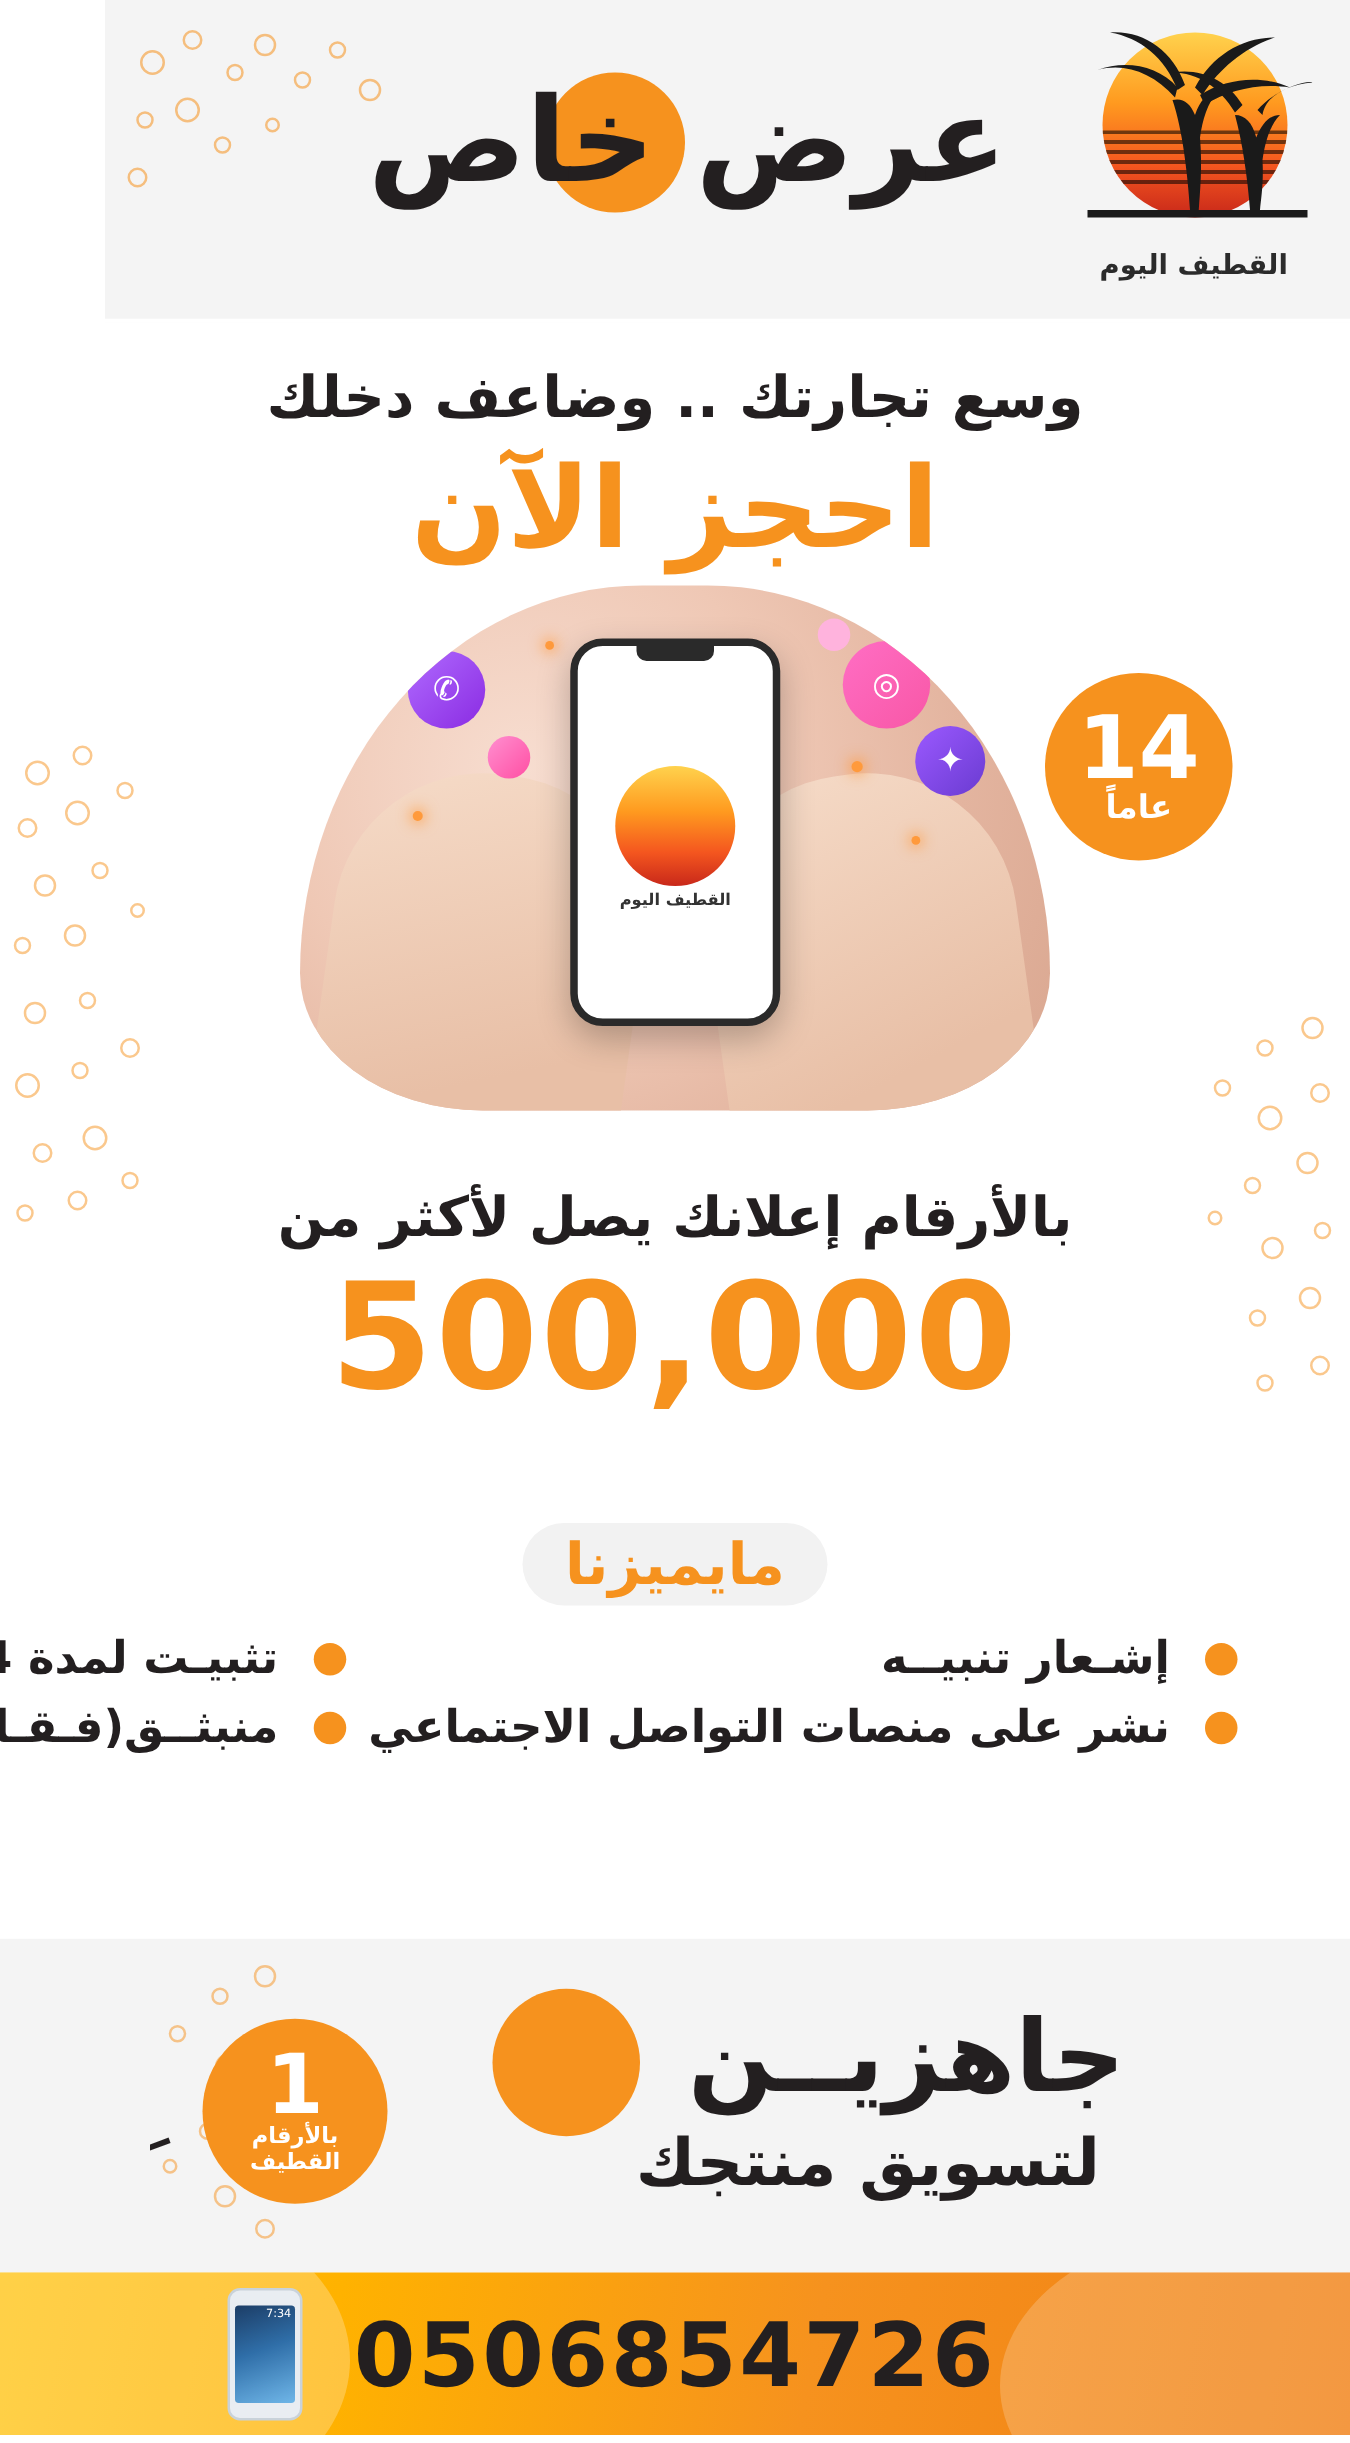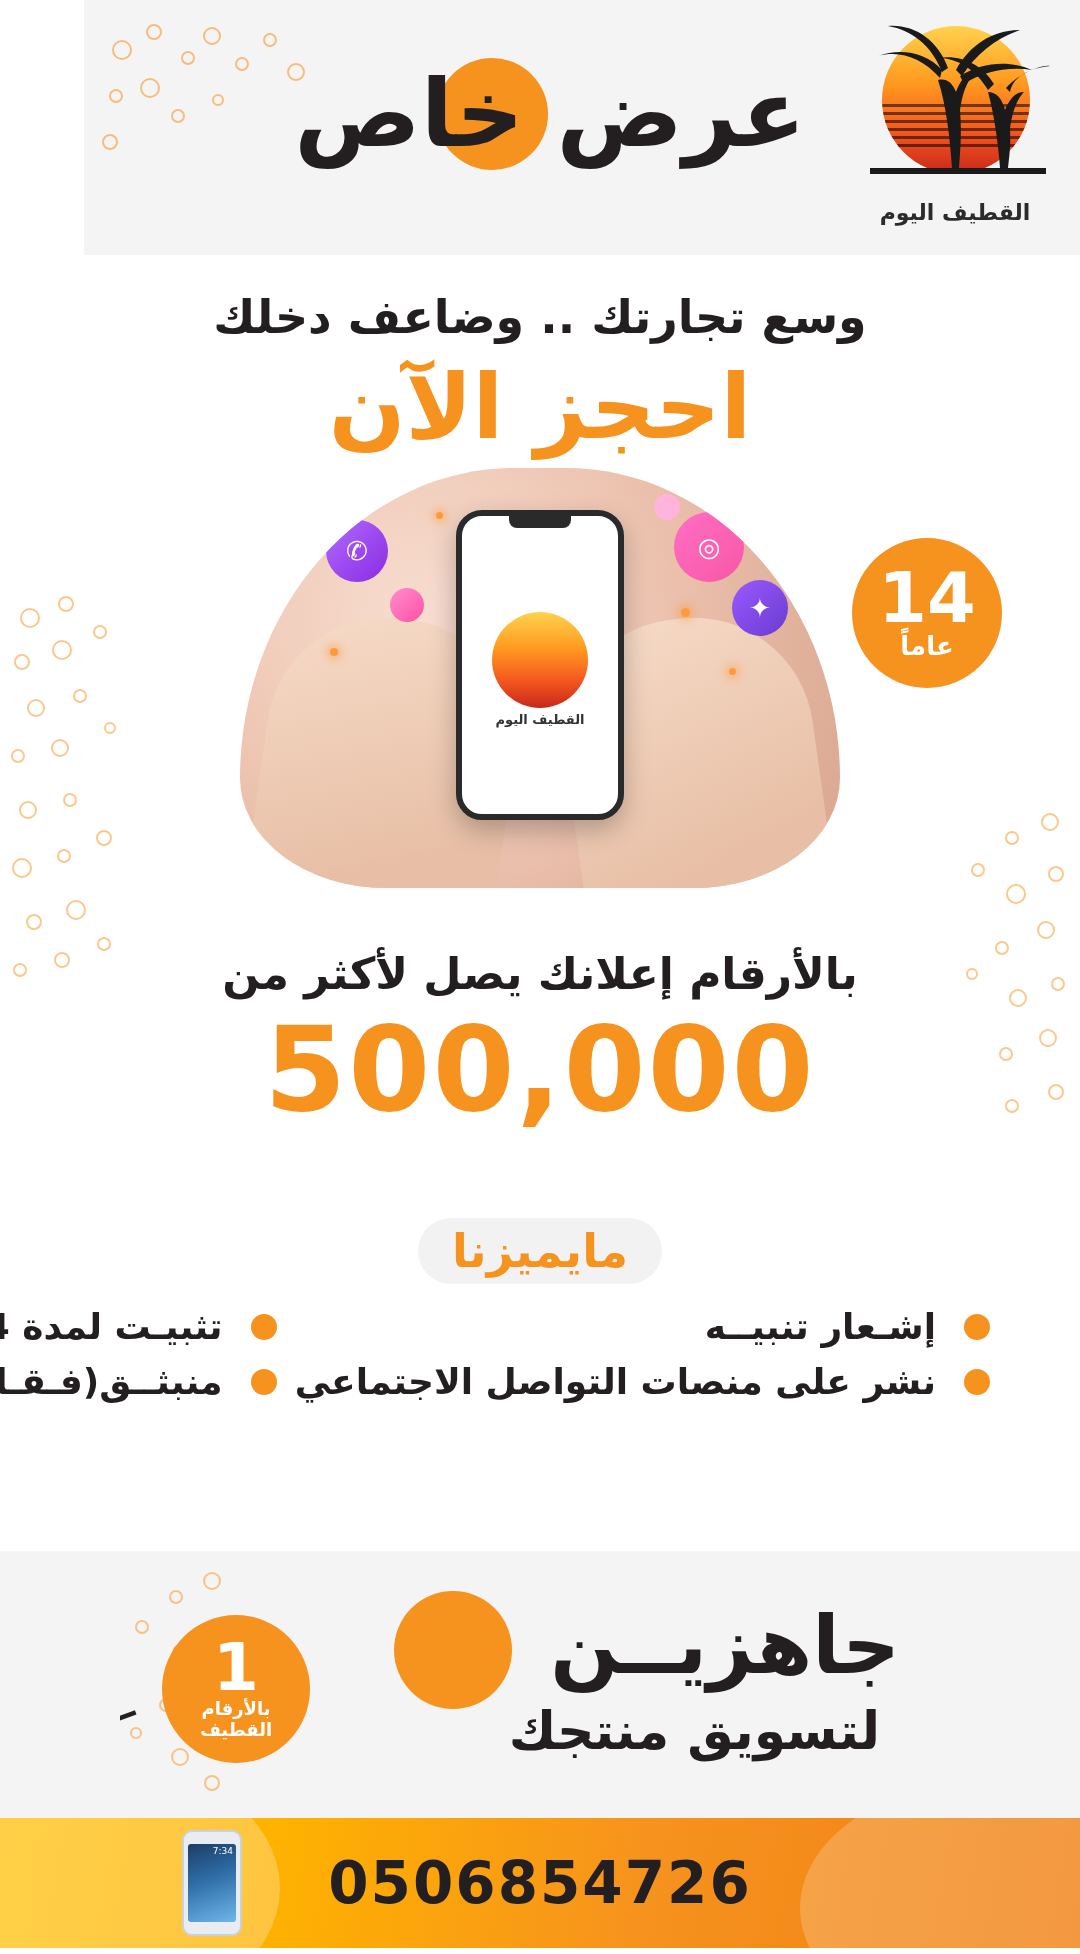--- a/index.html
+++ b/index.html
@@ -204,21 +204,21 @@
     position: absolute;
     border-radius: 50%;
     background: #ff9a3c;
     box-shadow: 0 0 10px 3px rgba(255,154,60,.6);
   }
 
   
   .badge14 {
     position: absolute;
     top: 250px;
-    right: 48px;
+    right: 64px;
     width: 210px;
     height: 210px;
   }
   .badge14-circle {
     position: absolute;
     left: 30px; top: 30px;
     width: 150px; height: 150px;
     border-radius: 50%;
     background: #f6921e;
     color: #ffffff;
@@ -412,21 +412,21 @@
     left: 4px; top: 12px; right: 4px; bottom: 12px;
     background: linear-gradient(160deg, #1c3d66 0%, #2f6ea8 45%, #6fb6e8 100%);
     border-radius: 3px;
     color: #fff;
     font-size: 9px;
     padding: 2px 3px;
   }
   .footer-number {
     position: relative;
     z-index: 3;
-    font-size: 58px;
+    font-size: 71px;
     font-weight: 700;
     color: #231f20;
     letter-spacing: 2px;
     direction: ltr;
   }
 
   
   .dotfield { position: absolute; pointer-events: none; }
 </style>
 </head>

